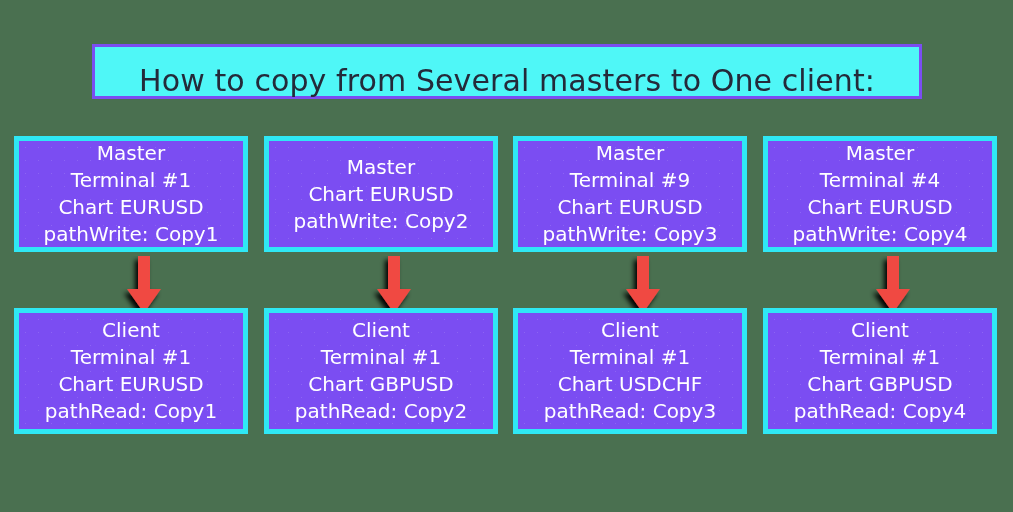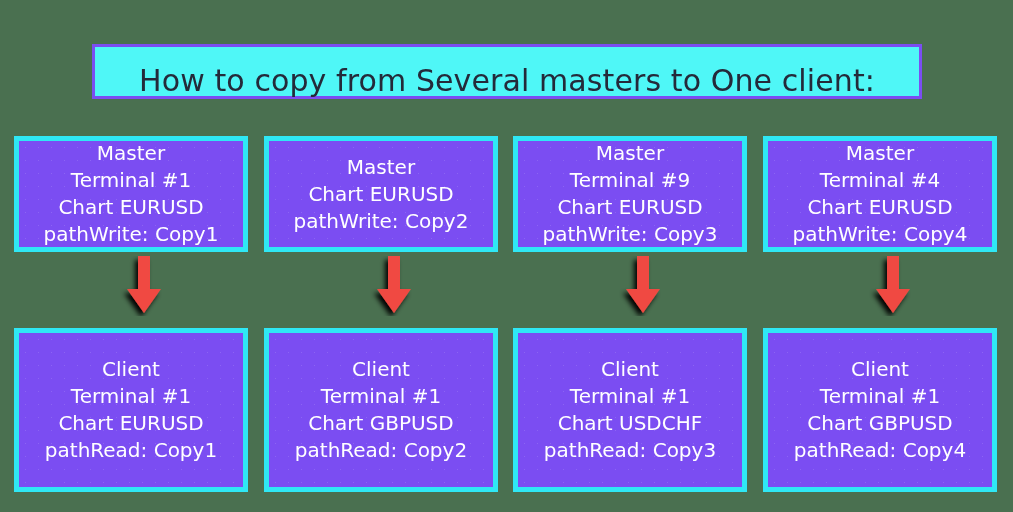--- a/index.html
+++ b/index.html
@@ -55,21 +55,21 @@
   
   .node-box::before {
     content:"";
     position:absolute;
     inset:0;
     background-image:radial-gradient(circle, rgba(255,255,255,0.13) 0.8px, transparent 0.9px);
     background-size:13px 13px;
     pointer-events:none;
   }
   .box-master { top:136px; height:116px; }
-  .box-client { top:308px; height:164px;margin-top:20px; }
+  .box-client { top:308px; height:126px; }
 
   .node-box .line {
     position:relative;
     z-index:1;
     color:#ffffff;
     font-size:20px;
     font-weight:400;
     line-height:27px;
     white-space:nowrap;
     text-align:center;

